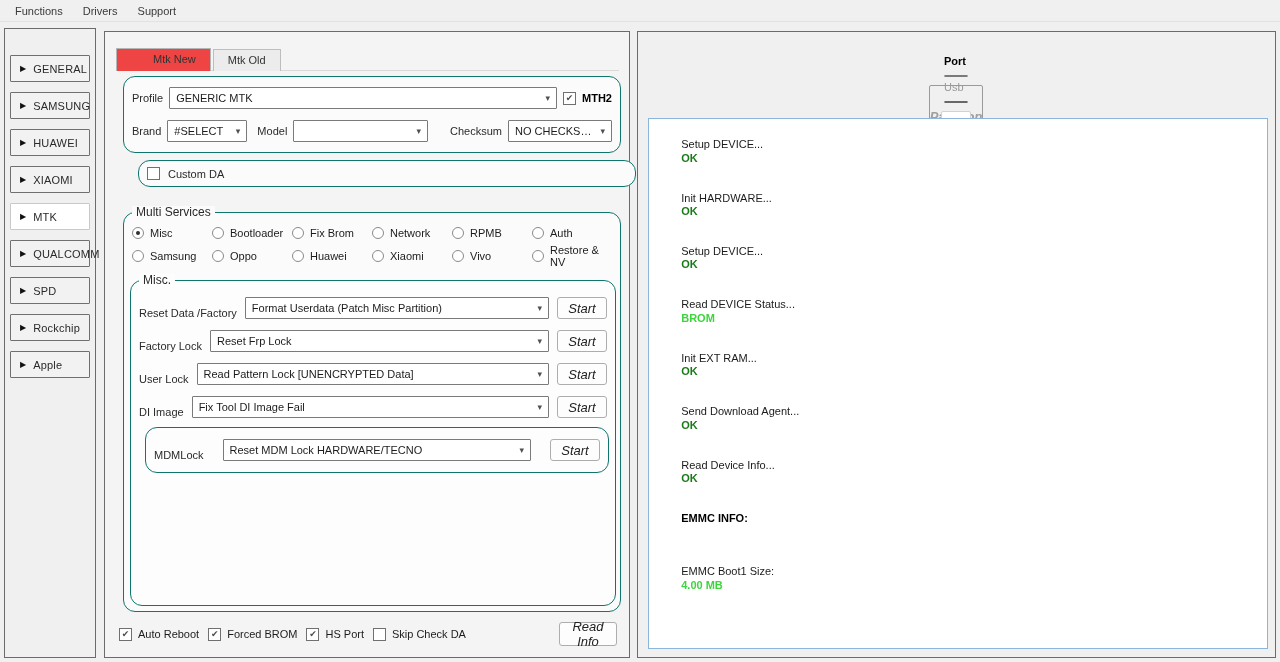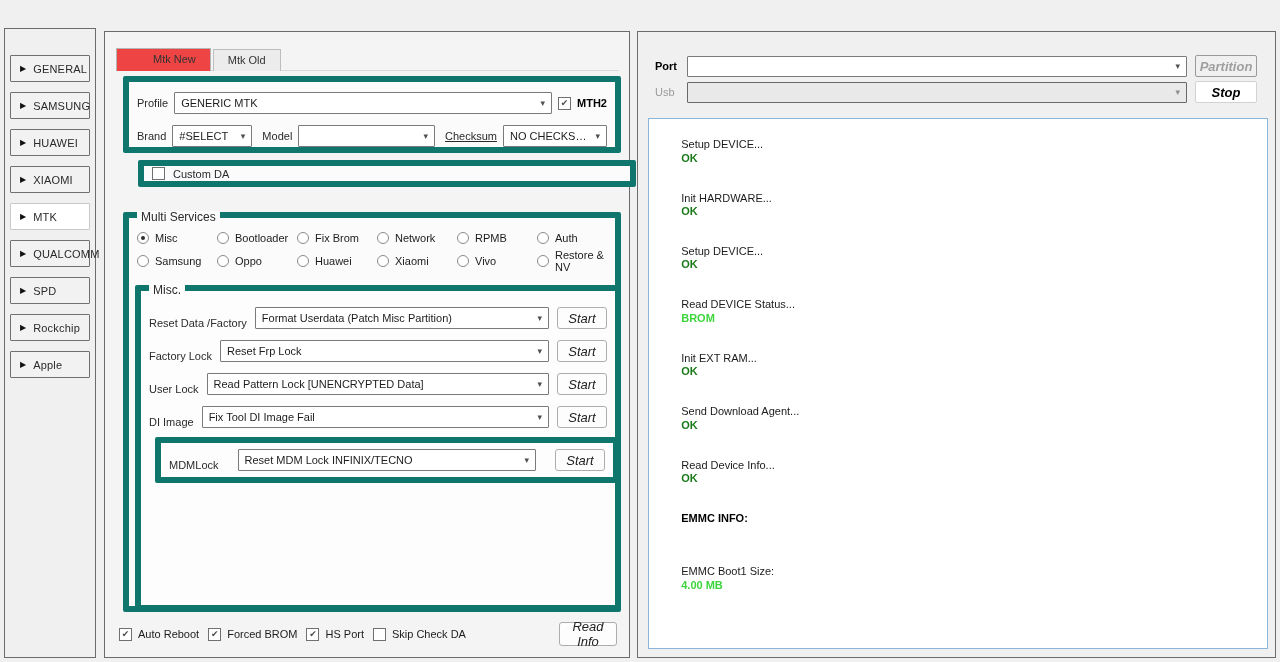--- a/index.html
+++ b/index.html
@@ -28,21 +28,21 @@
 
   
   .main-panel { position:absolute; left:104px; top:31px; width:526px; height:627px;
     background:#f4f4f4; border:1px solid #6b6b6b; }
   .tabstrip { position:absolute; left:11px; top:16px; right:10px; height:23px;
     display:flex; align-items:flex-end; border-bottom:1px solid #dadada; }
   .tab { padding:4px 14px 5px 14px; background:#ececec; border:1px solid #bdbdbd;
     border-bottom:none; margin-right:2px; color:#333; position:relative; top:1px; cursor:default; }
   .tab.active { background:#ef4444; border-color:#b5b5b5; padding-bottom:6px; top:1px;padding-left:36px; }
 
-  .gbox { border:6px solid #0f766e; border-radius:2px; position:relative; background:#fbfbfb; }
+  .gbox { border:1px solid #0f766e; border-radius:12px; position:relative; background:#fbfbfb; }
   .gb-title { position:absolute; top:-7px; left:8px; background:#fbfbfb; padding:0 4px;
     font-size:12px; color:#2a2a2a; line-height:13px; }
 
   .box1 { position:absolute; left:18px; top:44px; width:498px; height:77px; padding:10px 8px 0 8px; }
   .frow { display:flex; align-items:center; gap:6px; height:22px; margin-bottom:11px; }
   .lbl { color:#2a2a2a; white-space:nowrap; }
   .bold { font-weight:bold; color:#000; }
   .gray { color:#9a9a9a; }
 
   .combo { background:#fff; border:1px solid #7a7a7a; border-radius:1px; height:22px;
@@ -85,41 +85,52 @@
 
   .bottom-row { position:absolute; left:14px; right:12px; top:589px; height:26px;
     display:flex; align-items:center; }
   .cbs { display:flex; align-items:center; gap:9px; }
   .btn.readinfo { margin-left:auto; width:58px; height:24px; }
 
   
   .right-panel { position:absolute; left:637px; top:31px; width:639px; height:627px;
     background:#f0f0f0; border:1px solid #6b6b6b; }
   .conn-row { position:absolute; left:17px; right:18px; height:22px;
-    display:flex; align-items:center; gap:8px; }
+    display:flex; align-items:center; gap:8px;flex-direction:column; }
   .row-port { top:23px; } .row-usb { top:49px; }
   .conn-row .conn-label { width:24px; text-align:left; }
   .conn-row .combo { flex:1; height:21px; }
   .btn.wide { flex:0 0 62px; height:22px; background:#fff; border:1px solid #d2d2d2; border-radius:2px; }
   .btn.stop { font-weight:bold; color:#000; }
   .btn.partition { background:#f0f0f0; border:1px solid #9a9a9a; color:#9f9f9f; font-weight:bold; }
 
   .logbox { position:absolute; left:10px; top:86px; width:620px; height:531px;
     background:#ffffff; border:1px solid #8ab6dc; padding:6px 0 0 20px; overflow:hidden; }
   .log-line { white-space:pre; font-size:11px; line-height:13.35px; color:#1b1b1b; }
   .log-line.bold-label .lt { font-weight:bold; color:#000; }
   .lv { font-weight:bold; }
   .lv.ok { color:#1a7a1a; }
   .lv.val { color:#3cd53c; }
 </style>
 </head>
 <body>
 
 <div class="window">
 
+  <div class="menubar">
+      <div class="menu-item">
+    <span>Functions</span>
+  </div>
+      <div class="menu-item">
+    <span>Drivers</span>
+  </div>
+      <div class="menu-item">
+    <span>Support</span>
+  </div>
+    </div>
 
   <div class="sidebar">
       <div class="side-btn">
     <span class="tri">▶</span>
     <span class="side-label">GENERAL</span>
   </div>
       <div class="side-btn">
     <span class="tri">▶</span>
     <span class="side-label">SAMSUNG</span>
   </div>
@@ -173,21 +184,21 @@
         <span class="lbl">Brand</span>
         <div class="combo" style="width:80px;">
           <span class="cval">#SELECT</span>
           <span class="arrow">▾</span>
         </div>
         <span class="lbl" style="margin-left:4px;">Model</span>
         <div class="combo" style="flex:1;">
           <span class="cval"></span>
           <span class="arrow">▾</span>
         </div>
-        <span class="lbl" style="margin-left:4px;text-decoration:underline;">Checksum</span>
+        <span class="lbl" style="margin-left:16px;">Checksum</span>
         <div class="combo" style="width:104px;">
           <span class="cval">NO CHECKSUM</span>
           <span class="arrow">▾</span>
         </div>
       </div>
     </div>
 
     <div class="gbox box2">
       <span class="cb"></span>
       <span class="lbl">Custom DA</span>
@@ -298,21 +309,21 @@
       <span class="cval">Fix Tool DI Image Fail</span>
       <span class="arrow">▾</span>
     </div>
     <button class="btn start">Start</button>
   </div>
           </div>
         <div class="gbox mdmbox">
             <div class="misc-row">
     <span class="lbl">MDMLock</span>
     <div class="combo mcombo">
-      <span class="cval">Reset MDM Lock INFINIX/TECNO</span>
+      <span class="cval">Reset MDM Lock HARDWARE/TECNO</span>
       <span class="arrow">▾</span>
     </div>
     <button class="btn start">Start</button>
   </div>
           </div>
       </div>
     </div>
 
     <div class="bottom-row">
       <div class="cbs">

